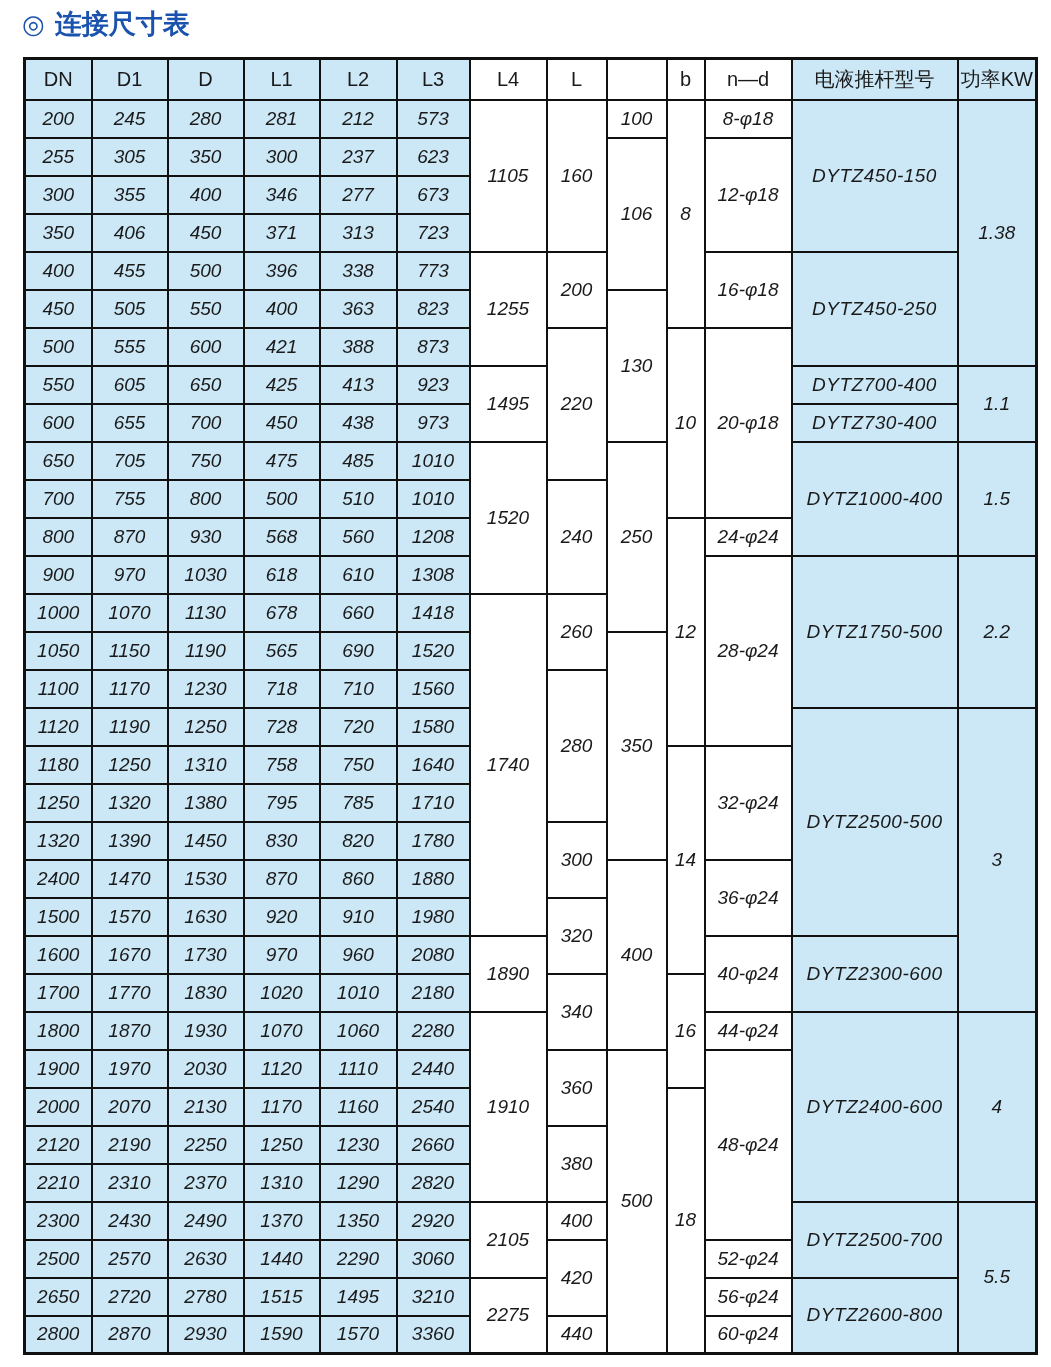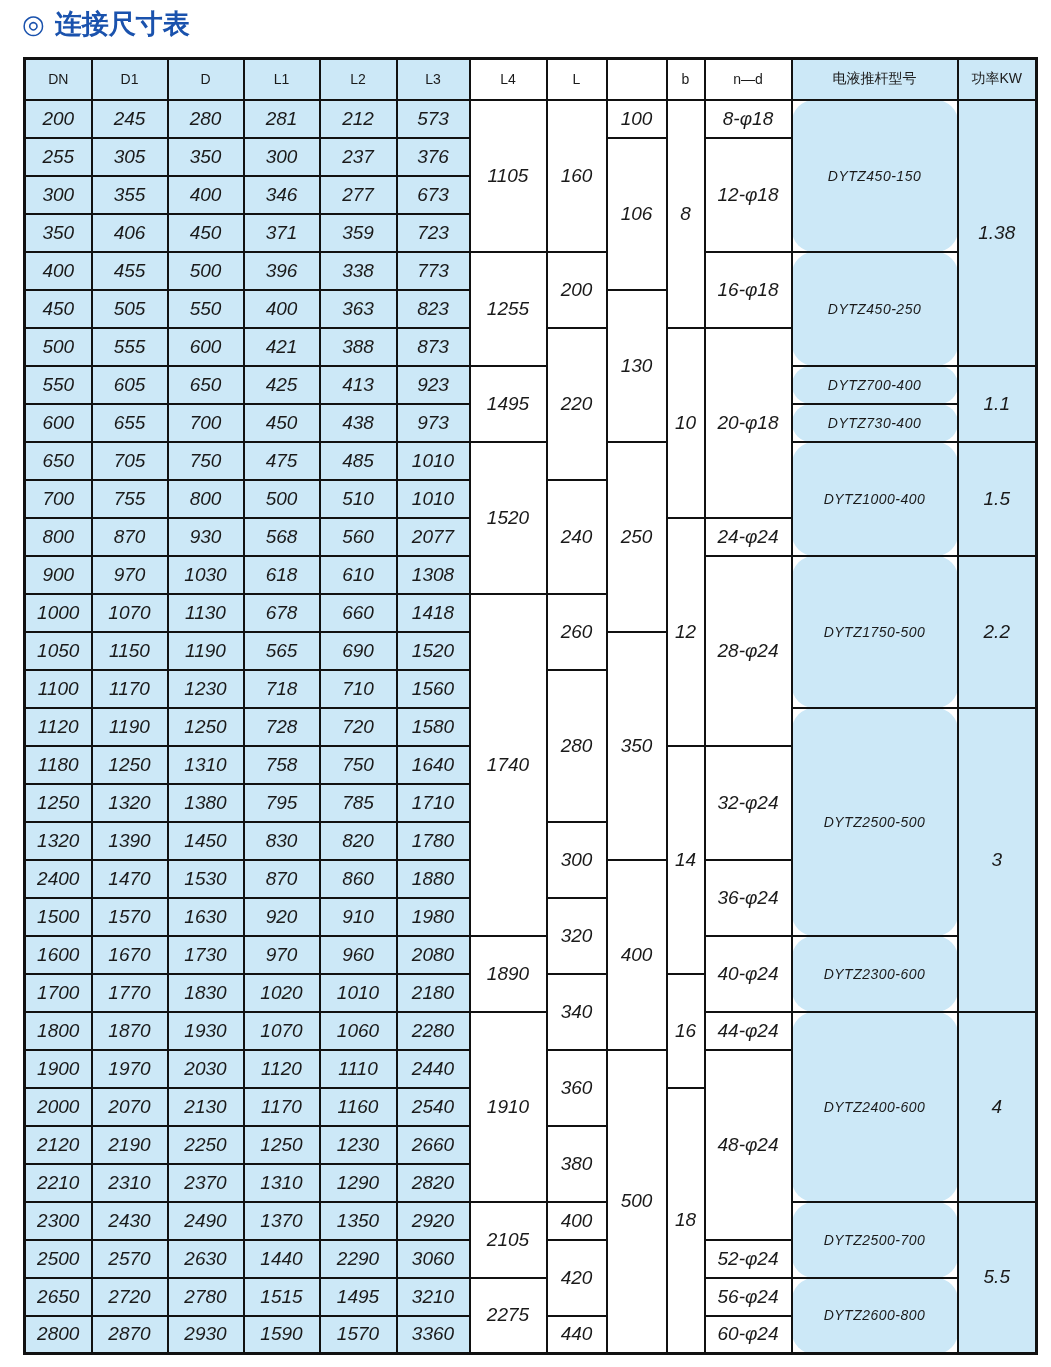--- a/index.html
+++ b/index.html
@@ -24,23 +24,23 @@
   }
   table.dims th, table.dims td{
     border:2px solid #111111;
     text-align:center;vertical-align:middle;
     padding:0;overflow:hidden;
     font-size:19px;
     background:#ffffff;
   }
   table.dims thead tr{height:41px;}
   table.dims tbody tr{height:38px;font-style:italic;}
-  table.dims th{font-weight:normal;font-size:14px;}
+  table.dims th{font-weight:normal;font-size:20px;}
   table.dims .shade{background:#cce8f7;}
-  table.dims td.model-cell{font-size:14px;letter-spacing:0.5px;border-radius:22px;}
+  table.dims td.model-cell{font-size:19px;letter-spacing:0.5px;}
 </style>
 </head>
 <body>
 
 <div class="title">
   <span class="bullet">◎</span>
   <span>连接尺寸表</span>
 </div>
 
 <table class="dims">
@@ -91,38 +91,38 @@
         <td rowspan="1">8-φ18</td>
         <td rowspan="4" class="shade model-cell">DYTZ450-150</td>
         <td rowspan="7" class="shade">1.38</td>
       </tr>
       <tr>
         <td class="shade">255</td>
         <td class="shade">305</td>
         <td class="shade">350</td>
         <td class="shade">300</td>
         <td class="shade">237</td>
-        <td class="shade">376</td>
+        <td class="shade">623</td>
         <td rowspan="4">106</td>
         <td rowspan="3">12-φ18</td>
       </tr>
       <tr>
         <td class="shade">300</td>
         <td class="shade">355</td>
         <td class="shade">400</td>
         <td class="shade">346</td>
         <td class="shade">277</td>
         <td class="shade">673</td>
       </tr>
       <tr>
         <td class="shade">350</td>
         <td class="shade">406</td>
         <td class="shade">450</td>
         <td class="shade">371</td>
-        <td class="shade">359</td>
+        <td class="shade">313</td>
         <td class="shade">723</td>
       </tr>
       <tr>
         <td class="shade">400</td>
         <td class="shade">455</td>
         <td class="shade">500</td>
         <td class="shade">396</td>
         <td class="shade">338</td>
         <td class="shade">773</td>
         <td rowspan="3">1255</td>
@@ -190,21 +190,21 @@
         <td class="shade">510</td>
         <td class="shade">1010</td>
         <td rowspan="3">240</td>
       </tr>
       <tr>
         <td class="shade">800</td>
         <td class="shade">870</td>
         <td class="shade">930</td>
         <td class="shade">568</td>
         <td class="shade">560</td>
-        <td class="shade">2077</td>
+        <td class="shade">1208</td>
         <td rowspan="6">12</td>
         <td rowspan="1">24-φ24</td>
       </tr>
       <tr>
         <td class="shade">900</td>
         <td class="shade">970</td>
         <td class="shade">1030</td>
         <td class="shade">618</td>
         <td class="shade">610</td>
         <td class="shade">1308</td>

